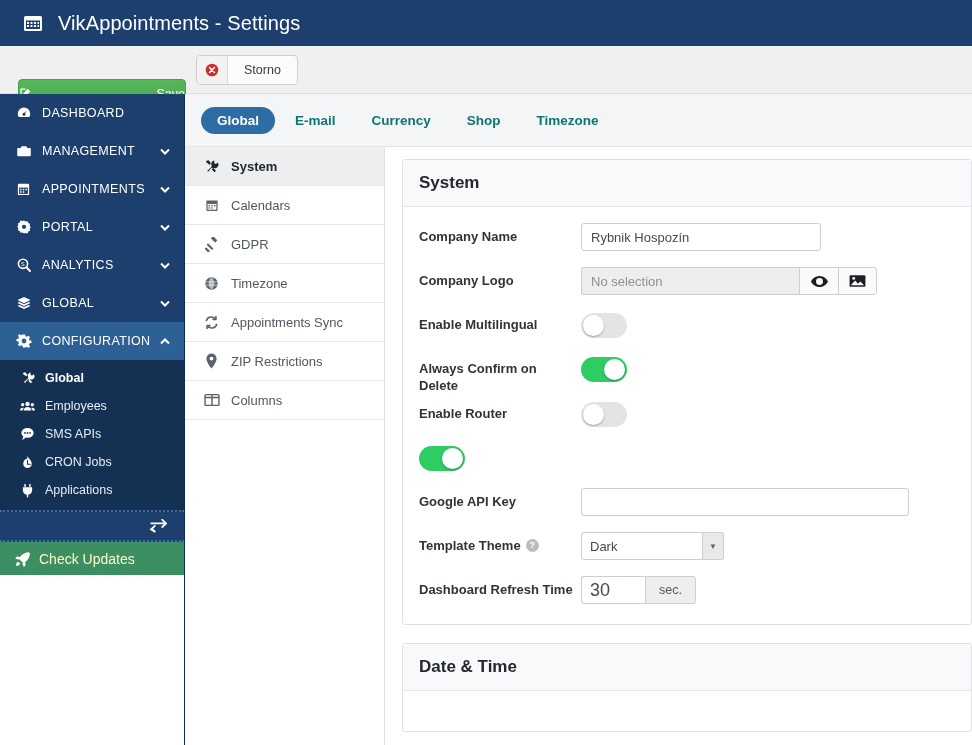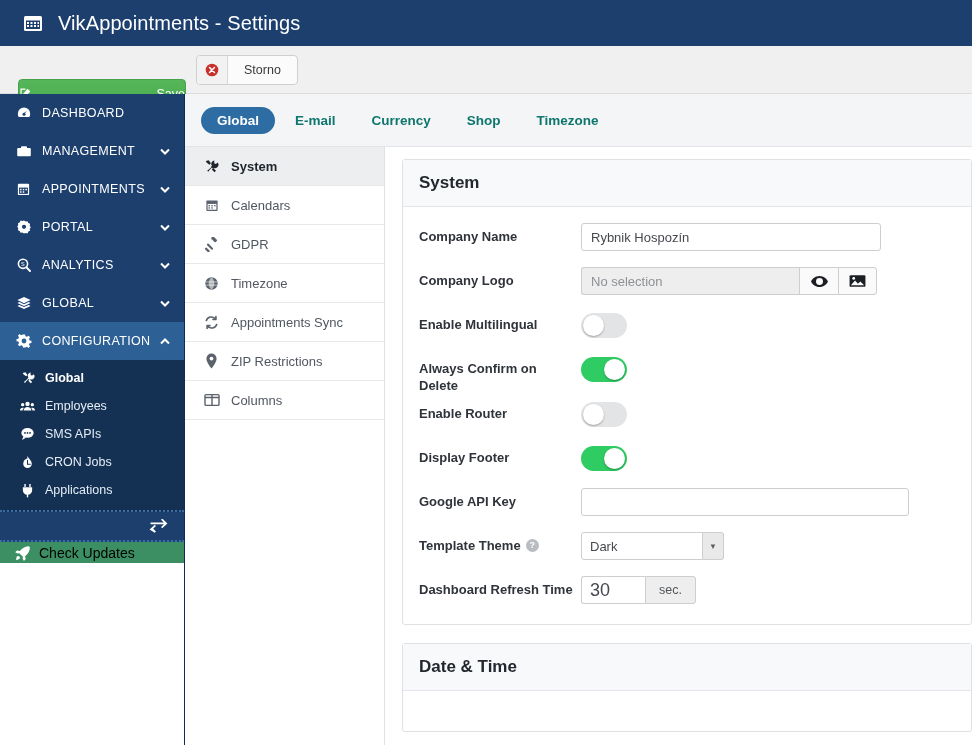--- a/index.html
+++ b/index.html
@@ -146,28 +146,28 @@
     height: 30px;
     background: #1c3f6e;
     display: flex;
     align-items: center;
     justify-content: flex-end;
     padding-right: 16px;
     border-bottom: 2px dotted #3b6ea8;
     cursor: pointer;
   }
   #check-updates {
-    height: 21px;
+    height: 33px;
     background: #3b8f63;
     display: flex;
     align-items: center;
     padding-left: 14px;
     gap: 9px;
     font-size: 14px;
-    color: #000000;
+    color: #fef9c3;
     cursor: pointer;
   }
   #sidebar-filler { flex: 1; background: #ffffff; }
 
   
   #main {
     flex: 1;
     background: #ffffff;
     display: flex;
     flex-direction: column;
@@ -279,21 +279,21 @@
     border: 1px solid #ccced1;
     border-radius: 3px;
     padding: 0 9px;
     font-size: 13px;
     color: #46494e;
     font-family: "Liberation Sans", sans-serif;
     background: #ffffff;
     outline: none;
   }
   input.txt::placeholder { color: #a6a9ad; }
-  #company-name-input { width: 300px; }
+  #company-name-input { width: 240px; }
   #google-api-input { width: 328px; }
 
   .logo-group { display: flex; align-items: stretch; }
   .logo-group input {
     width: 218px;
     height: 28px;
     border: 1px solid #ccced1;
     border-right: none;
     border-radius: 3px 0 0 3px;
     background: #eeeeee;
@@ -790,21 +790,20 @@
             <div class="frow">
               <div class="flabel">Enable Router</div>
               <div class="fctl">
                 <div class="toggle">
                   <div class="knob"></div>
                 </div>
               </div>
             </div>
 
             <div class="frow">
-              <div class="flabel">Display Footer</div>
               <div class="fctl">
                 <div class="toggle on">
                   <div class="knob"></div>
                 </div>
               </div>
             </div>
 
             <div class="frow">
               <div class="flabel">Google API Key</div>
               <div class="fctl">

